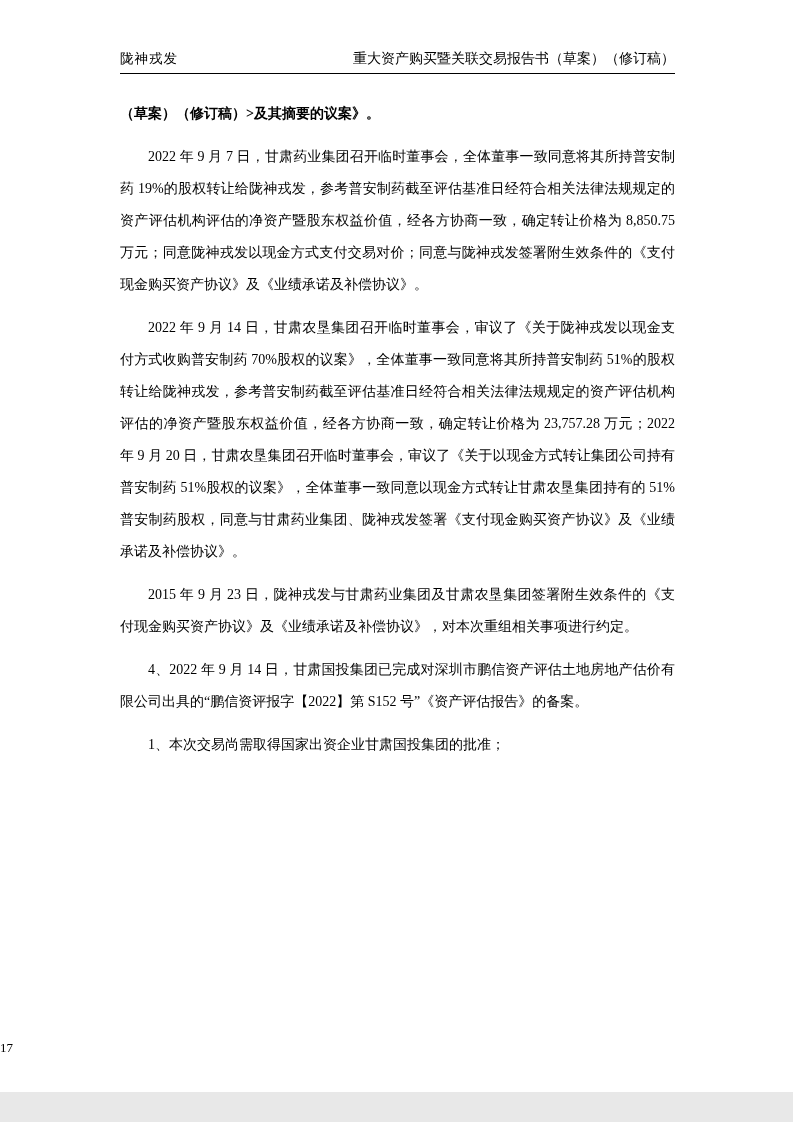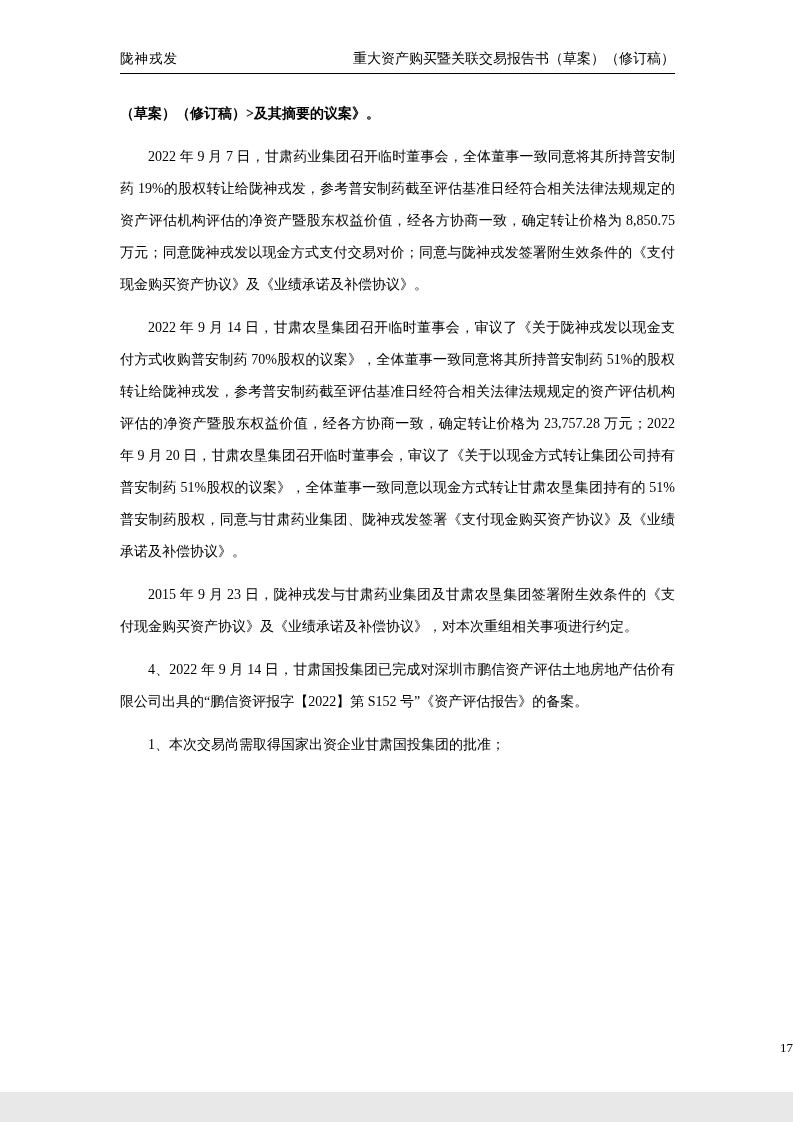--- a/index.html
+++ b/index.html
@@ -54,21 +54,21 @@
     font-size: 17.5px;
     line-height: 30px;
     margin: 22px 0 16px 0;
     text-indent: 0;
   }
   .page-footer {
     position: absolute;
     left: 0;
     bottom: 36px;
     width: 100%;
-    text-align: right;
+    text-align: left;
     font-size: 13px;
   }
 </style>
 </head>
 <body>
 
 <div class="page">
 
   <div class="page-header">
     <span class="header-left">陇神戎发</span>

